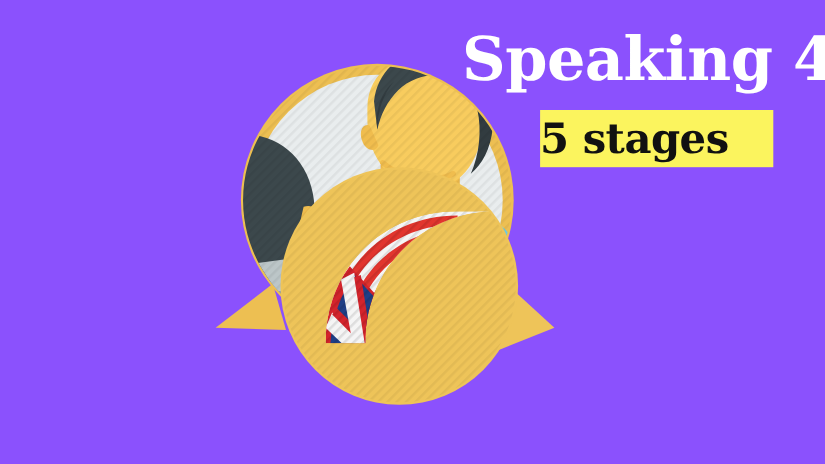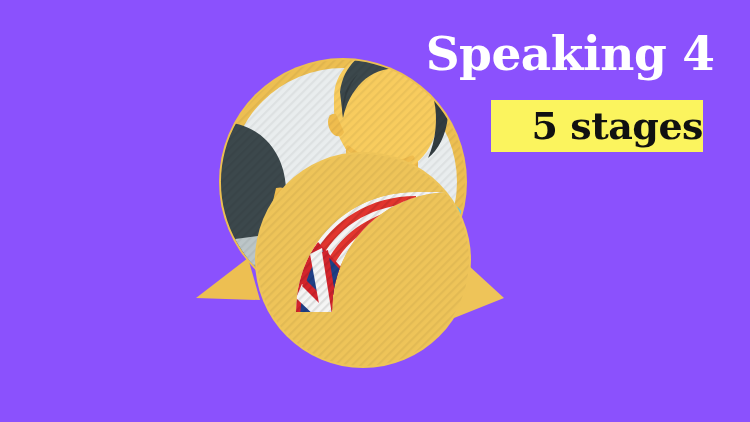--- a/index.html
+++ b/index.html
@@ -16,37 +16,37 @@
   }
 
   
   #title{
     position:absolute;
     left:420px; top:28px;
     width:300px;
     text-align:center;
     font-family:"DejaVu Serif", serif;
     font-weight:700;
-    font-size:47px;
+    font-size:55px;
     line-height:52px;
     letter-spacing:-0.5px;
     color:#ffffff;
     white-space:nowrap;
     user-select:none;
   }
 
   
   #badge{
     position:absolute;
     left:491px; top:100px;
     width:212px; height:52px;
     background:#fbf45e;
     display:flex;
     align-items:center;
-    justify-content:flex-end;
+    justify-content:flex-start;
   }
   #badge-label{
     font-family:"DejaVu Serif", serif;
     font-weight:700;
     font-size:38px;
     line-height:38px;
     color:#111111;
     white-space:nowrap;
     letter-spacing:-0.5px;
     user-select:none;

